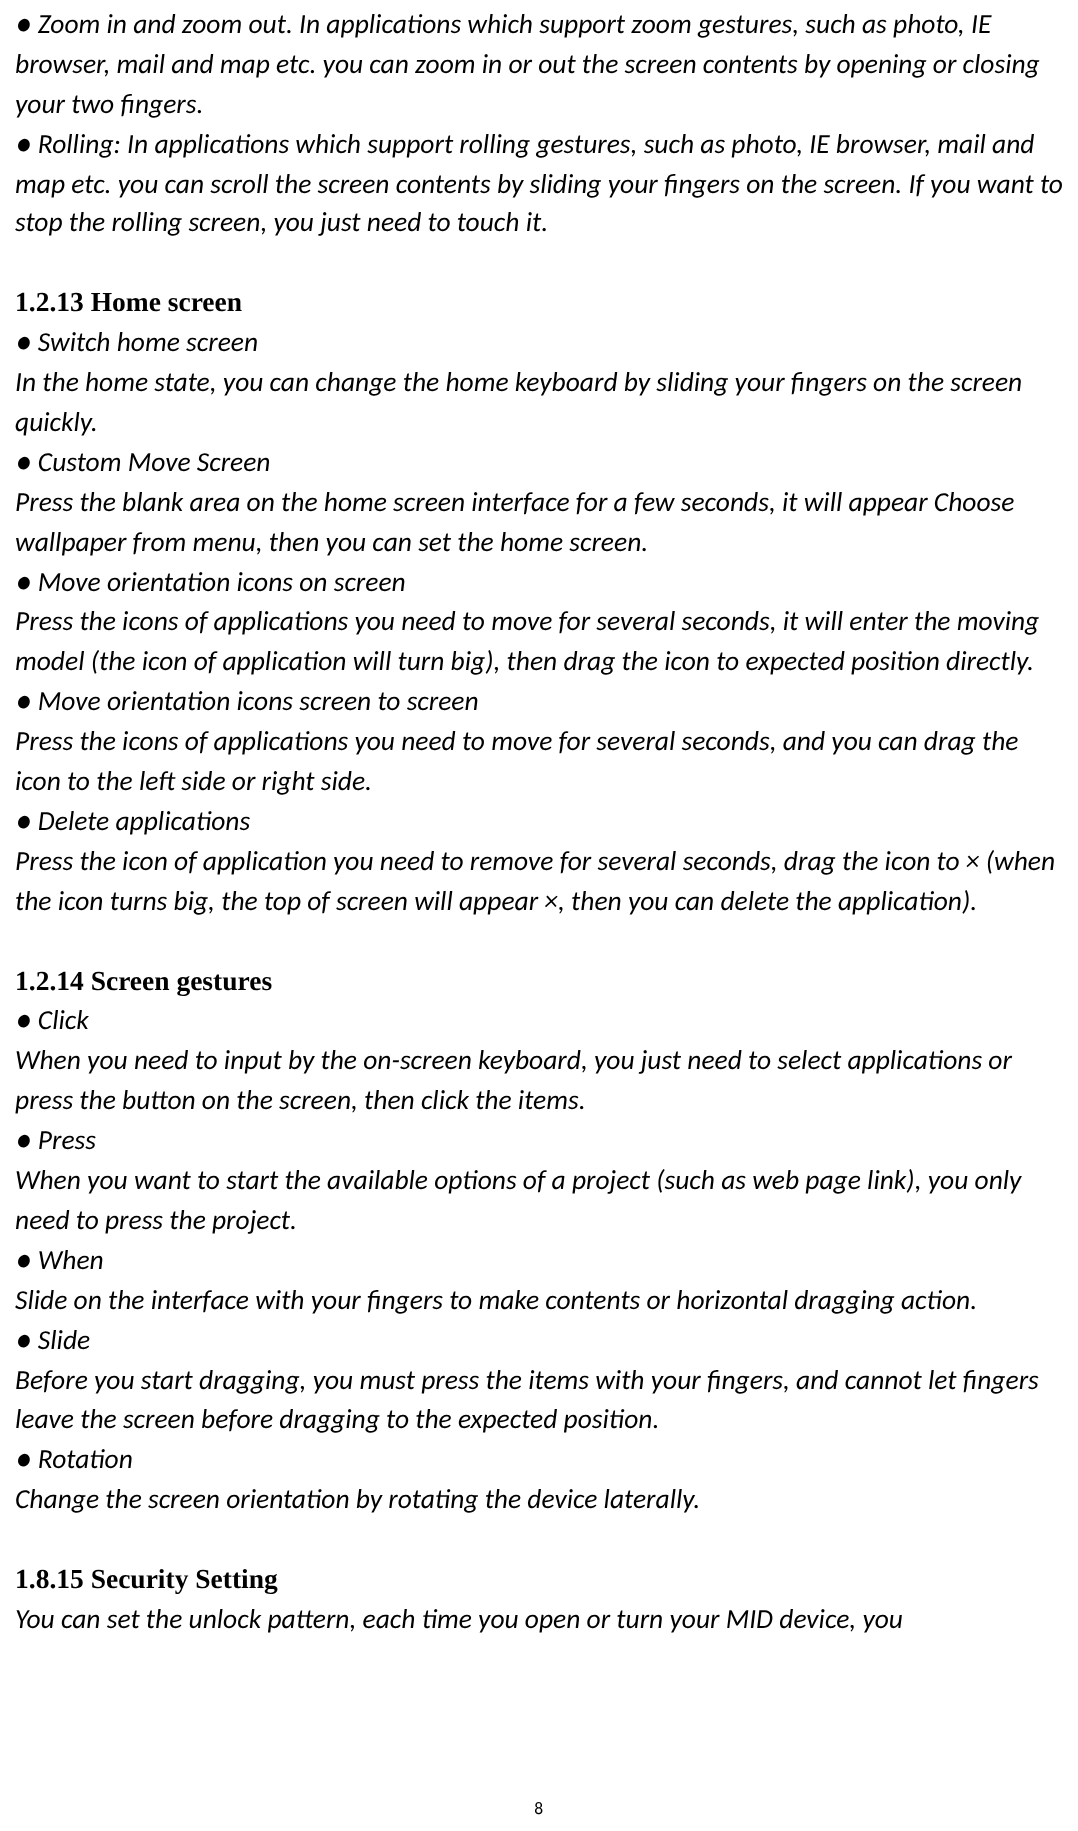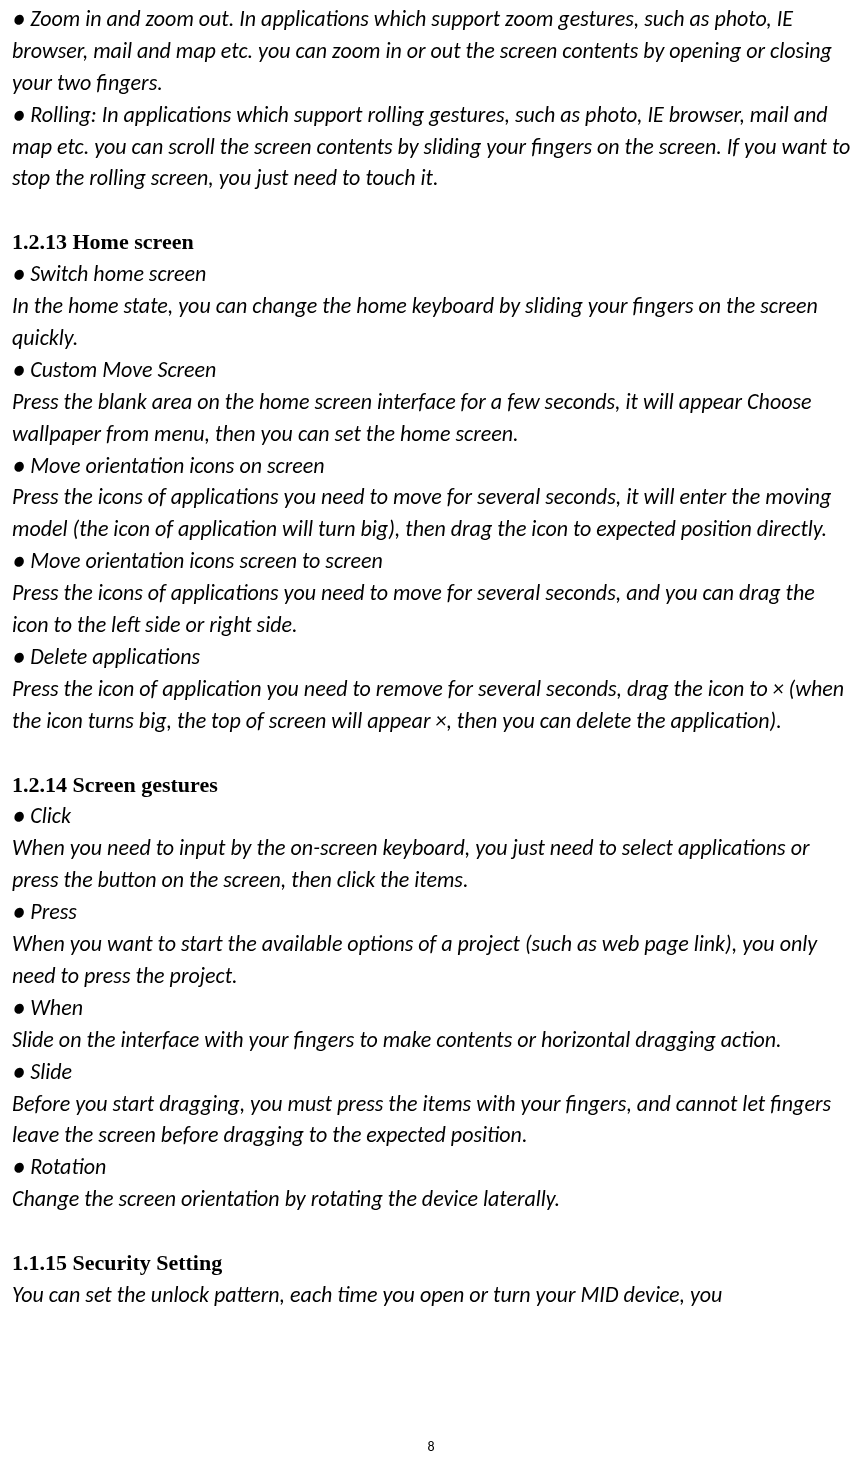--- a/index.html
+++ b/index.html
@@ -47,16 +47,16 @@
 <div class="para">When you need to input by the on-screen keyboard, you just need to select applications or press the button on the screen, then click the items.</div>
 <div class="para">● Press</div>
 <div class="para">When you want to start the available options of a project (such as web page link), you only need to press the project.</div>
 <div class="para">● When</div>
 <div class="para">Slide on the interface with your fingers to make contents or horizontal dragging action.</div>
 <div class="para">● Slide</div>
 <div class="para">Before you start dragging, you must press the items with your fingers, and cannot let fingers leave the screen before dragging to the expected position.</div>
 <div class="para">● Rotation</div>
 <div class="para">Change the screen orientation by rotating the device laterally.</div>
 
-<div class="section-heading">1.1.15 Security Setting</div>
+<div class="section-heading">1.8.15 Security Setting</div>
 <div class="para">You can set the unlock pattern, each time you open or turn your MID device, you</div>
 
 <div class="page-number">8</div>
 
 </body></html>

